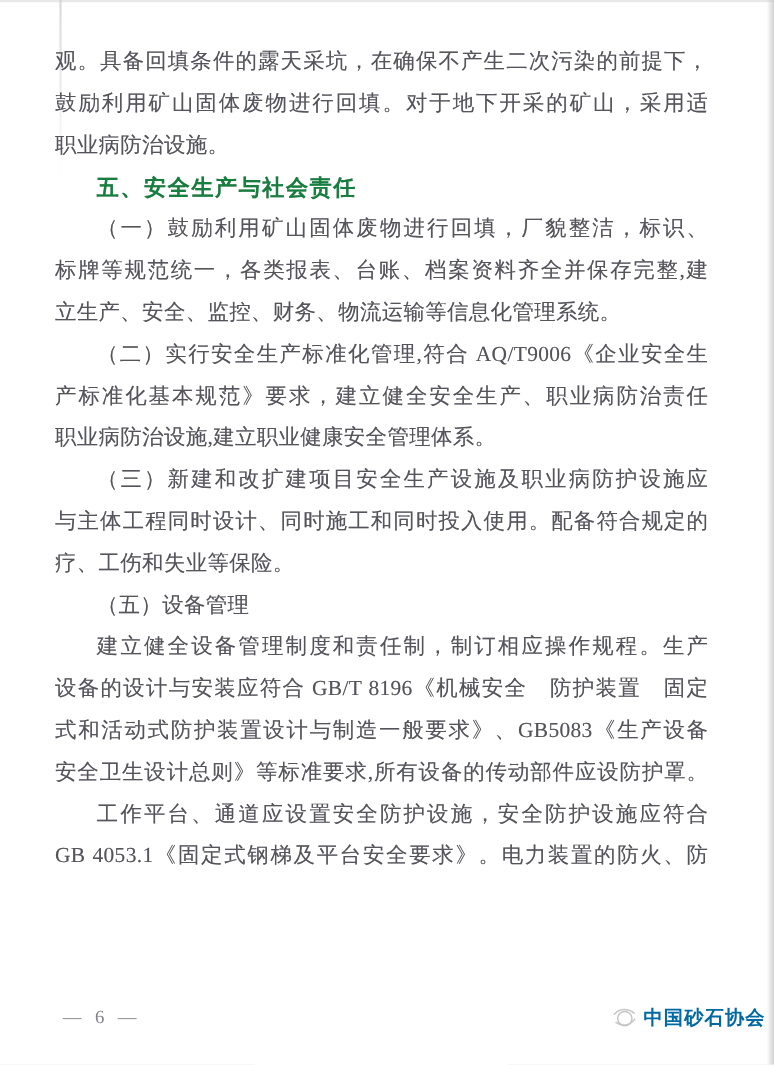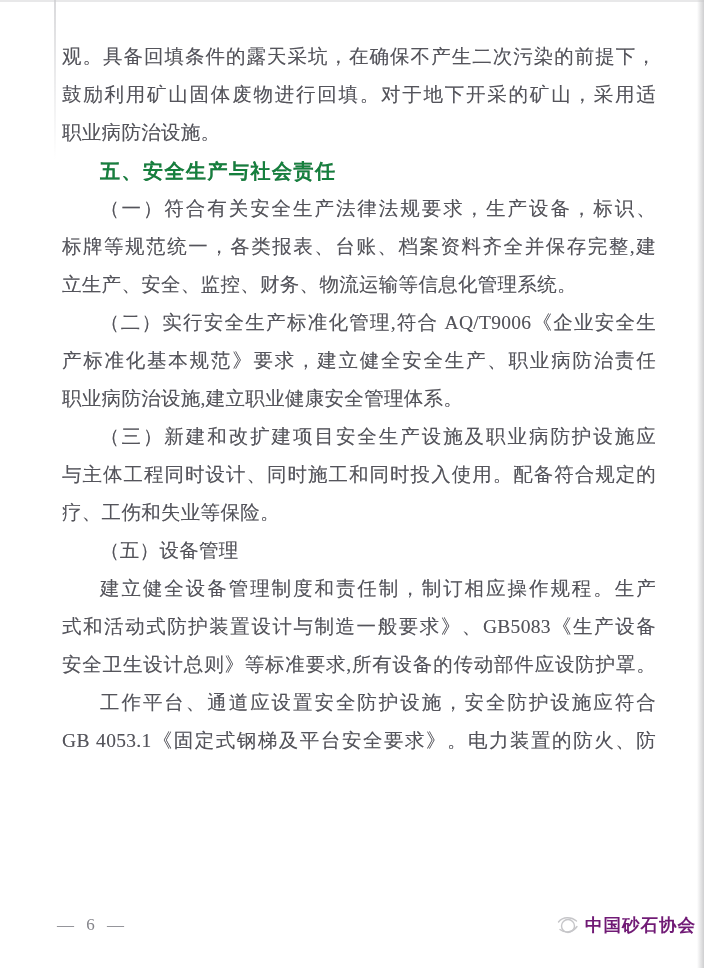--- a/index.html
+++ b/index.html
@@ -37,21 +37,21 @@
   }
   .scan-edge-top {
     position: absolute;
     left: 0; top: 0;
     width: 100%; height: 2px;
     background: rgba(210,210,212,0.5);
     pointer-events: none;
   }
   .content {
     position: absolute;
-    left: 62px;
+    left: 50px;
     top: 38px;
     width: 594px;
   }
   .line {
     height: 38px;
     line-height: 38px;
     font-size: 19.5px;
     color: #54545b;
     letter-spacing: 0.3px;
     text-align: justify;
@@ -92,49 +92,50 @@
     letter-spacing: 4px;
     font-family: "Liberation Serif", "DejaVu Serif", serif;
   }
   .watermark {
     display: flex;
     align-items: center;
     gap: 5px;
     font-family: "Liberation Sans", "DejaVu Sans", sans-serif;
     font-weight: bold;
     font-size: 17.5px;
-    color: #701a75;
+    color: #0369a1;
     letter-spacing: 1px;
   }
   .watermark svg { display: block; }
 </style>
 </head>
 <body>
 
 <div class="page">
 
   <div class="scan-edge-top"></div>
   <div class="scan-line-left"></div>
 
   <div class="content" id="content">
       <div class="line justified">观。具备回填条件的露天采坑，在确保不产生二次污染的前提下，</div>
       <div class="line justified">鼓励利用矿山固体废物进行回填。对于地下开采的矿山，采用适</div>
       <div class="line last">职业病防治设施。</div>
       <div class="line heading indent last">五、安全生产与社会责任</div>
-      <div class="line indent justified">（一）符合有关安全生产法律法规要求，生产设备，标识、</div>
+      <div class="line indent justified">（一）鼓励利用矿山固体废物进行回填，厂貌整洁，标识、</div>
       <div class="line justified">标牌等规范统一，各类报表、台账、档案资料齐全并保存完整,建</div>
       <div class="line last">立生产、安全、监控、财务、物流运输等信息化管理系统。</div>
       <div class="line indent justified">（二）实行安全生产标准化管理,符合 AQ/T9006《企业安全生</div>
       <div class="line justified">产标准化基本规范》要求，建立健全安全生产、职业病防治责任</div>
       <div class="line last">职业病防治设施,建立职业健康安全管理体系。</div>
       <div class="line indent justified">（三）新建和改扩建项目安全生产设施及职业病防护设施应</div>
       <div class="line justified">与主体工程同时设计、同时施工和同时投入使用。配备符合规定的</div>
       <div class="line last">疗、工伤和失业等保险。</div>
       <div class="line indent last">（五）设备管理</div>
       <div class="line indent justified">建立健全设备管理制度和责任制，制订相应操作规程。生产</div>
+      <div class="line justified">设备的设计与安装应符合 GB/T 8196《机械安全　防护装置　固定</div>
       <div class="line justified">式和活动式防护装置设计与制造一般要求》、GB5083《生产设备</div>
       <div class="line justified">安全卫生设计总则》等标准要求,所有设备的传动部件应设防护罩。</div>
       <div class="line indent justified">工作平台、通道应设置安全防护设施，安全防护设施应符合</div>
       <div class="line justified">GB 4053.1《固定式钢梯及平台安全要求》。电力装置的防火、防</div>
     </div>
 
   <div class="footer">
     <span class="page-number">— 6 —</span>
     <div class="watermark">
       <span>

